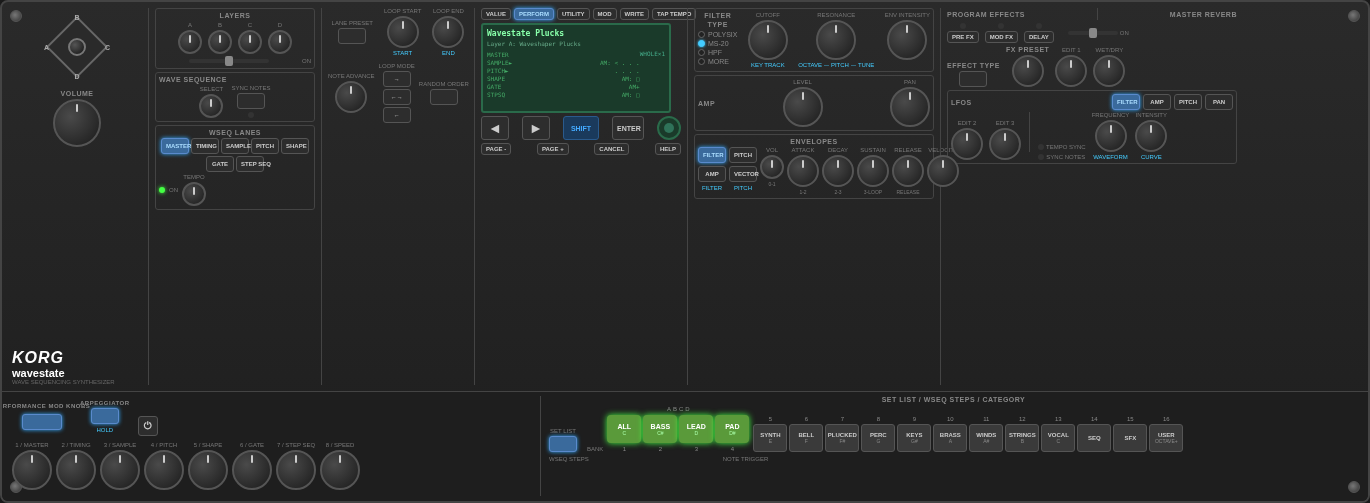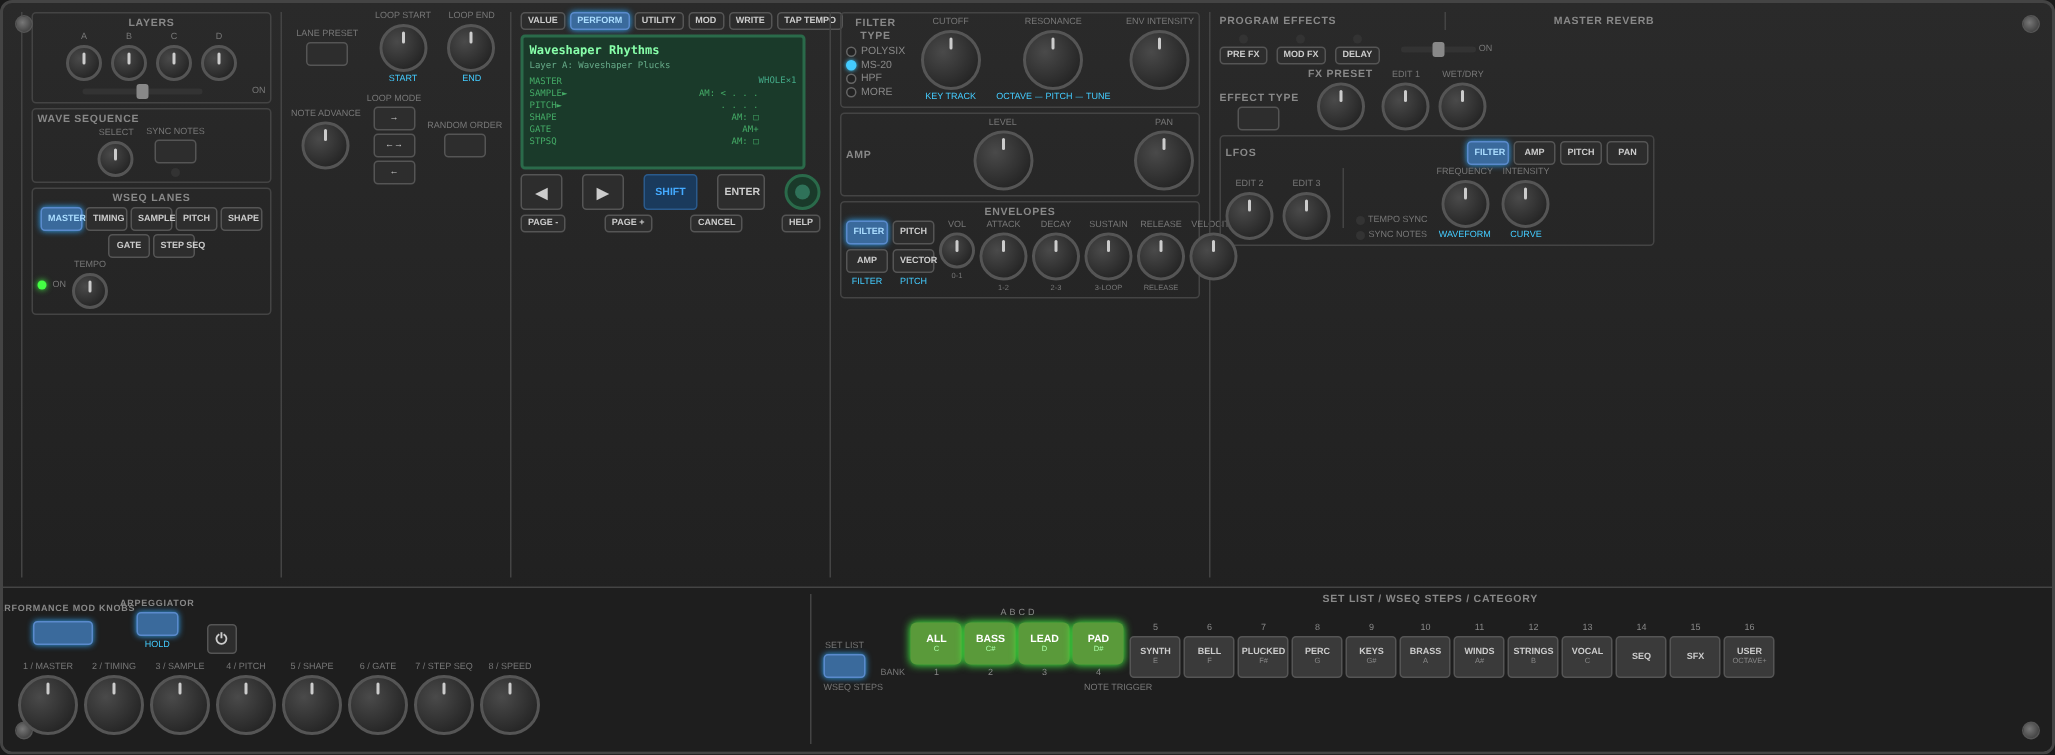--- a/index.html
+++ b/index.html
@@ -271,20 +271,44 @@
     </div>
   <div style="position:absolute; bottom:8px; left:8px;">
       <div class="screw"></div>
     </div>
   <div style="position:absolute; bottom:8px; right:8px;">
       <div class="screw"></div>
     </div>
 
   <div class="main-content">
 
+    <div style="width:130px; display:flex; flex-direction:column; gap:4px; padding-top:4px;">
+
+      <div style="display:flex; justify-content:center; align-items:center; position:relative; height:70px; width:100%;">
+        <div style="position:relative; width:70px; height:70px;">
+          <div style="position:absolute; top:50%; left:50%; width:44px; height:44px; background:#2a2a2a; border:2px solid #666; transform:translate(-50%,-50%) rotate(45deg);"></div>
+          <div style="position:absolute; top:50%; left:50%; width:18px; height:18px; border-radius:50%; background:radial-gradient(circle at 35% 35%,#555,#111); border:2px solid #777; transform:translate(-50%,-50%);"></div>
+          <span style="position:absolute; top:2px; left:50%; transform:translateX(-50%); color:#aaa; font-size:7px; font-weight:bold;">B</span>
+          <span style="position:absolute; bottom:2px; left:50%; transform:translateX(-50%); color:#aaa; font-size:7px; font-weight:bold;">D</span>
+          <span style="position:absolute; top:50%; left:2px; transform:translateY(-50%); color:#aaa; font-size:7px; font-weight:bold;">A</span>
+          <span style="position:absolute; top:50%; right:2px; transform:translateY(-50%); color:#aaa; font-size:7px; font-weight:bold;">C</span>
+        </div>
+      </div>
+
+      <div class="col" style="margin-top:4px;">
+        <span class="section-label">VOLUME</span>
+        <div class="knob knob-xl"></div>
+      </div>
+
+      <div style="margin-top:auto; padding-top:8px;">
+        <div class="korg-logo">KORG</div>
+        <div class="wavestate-logo">wavestate</div>
+        <div class="wavestate-sub">WAVE SEQUENCING SYNTHESIZER</div>
+      </div>
+    </div>
 
     <div class="divider-v"></div>
 
     <div style="width:160px; display:flex; flex-direction:column; gap:3px;">
 
       <div class="border-box">
         <div class="section-label" style="margin-bottom:3px;">LAYERS</div>
         <div class="row" style="gap:6px; justify-content:center;">
           <div class="col">
             <span class="knob-label">A</span>
@@ -397,21 +421,21 @@
       <div class="row" style="justify-content:space-between; gap:3px;">
         <button class="btn" style="font-size:6px;">VALUE</button>
         <button class="btn btn-lit" style="font-size:6px;">PERFORM</button>
         <button class="btn" style="font-size:6px;">UTILITY</button>
         <button class="btn" style="font-size:6px;">MOD</button>
         <button class="btn" style="font-size:6px;">WRITE</button>
         <button class="btn" style="font-size:6px;">TAP TEMPO</button>
       </div>
 
       <div class="display">
-        <div class="display-title">Waveshaper Rhythms</div>
+        <div class="display-title">Wavestate Plucks</div>
         <div class="display-sub">Layer A: Waveshaper Plucks</div>
         <div style="display:flex; justify-content:space-between;">
           <div style="flex:1;">
             <div class="display-row">
                 <span>MASTER</span>
               </div>
             <div class="display-row">
                 <span>SAMPLE►</span>
                 <span>AM: &lt; . . .</span>
               </div>

